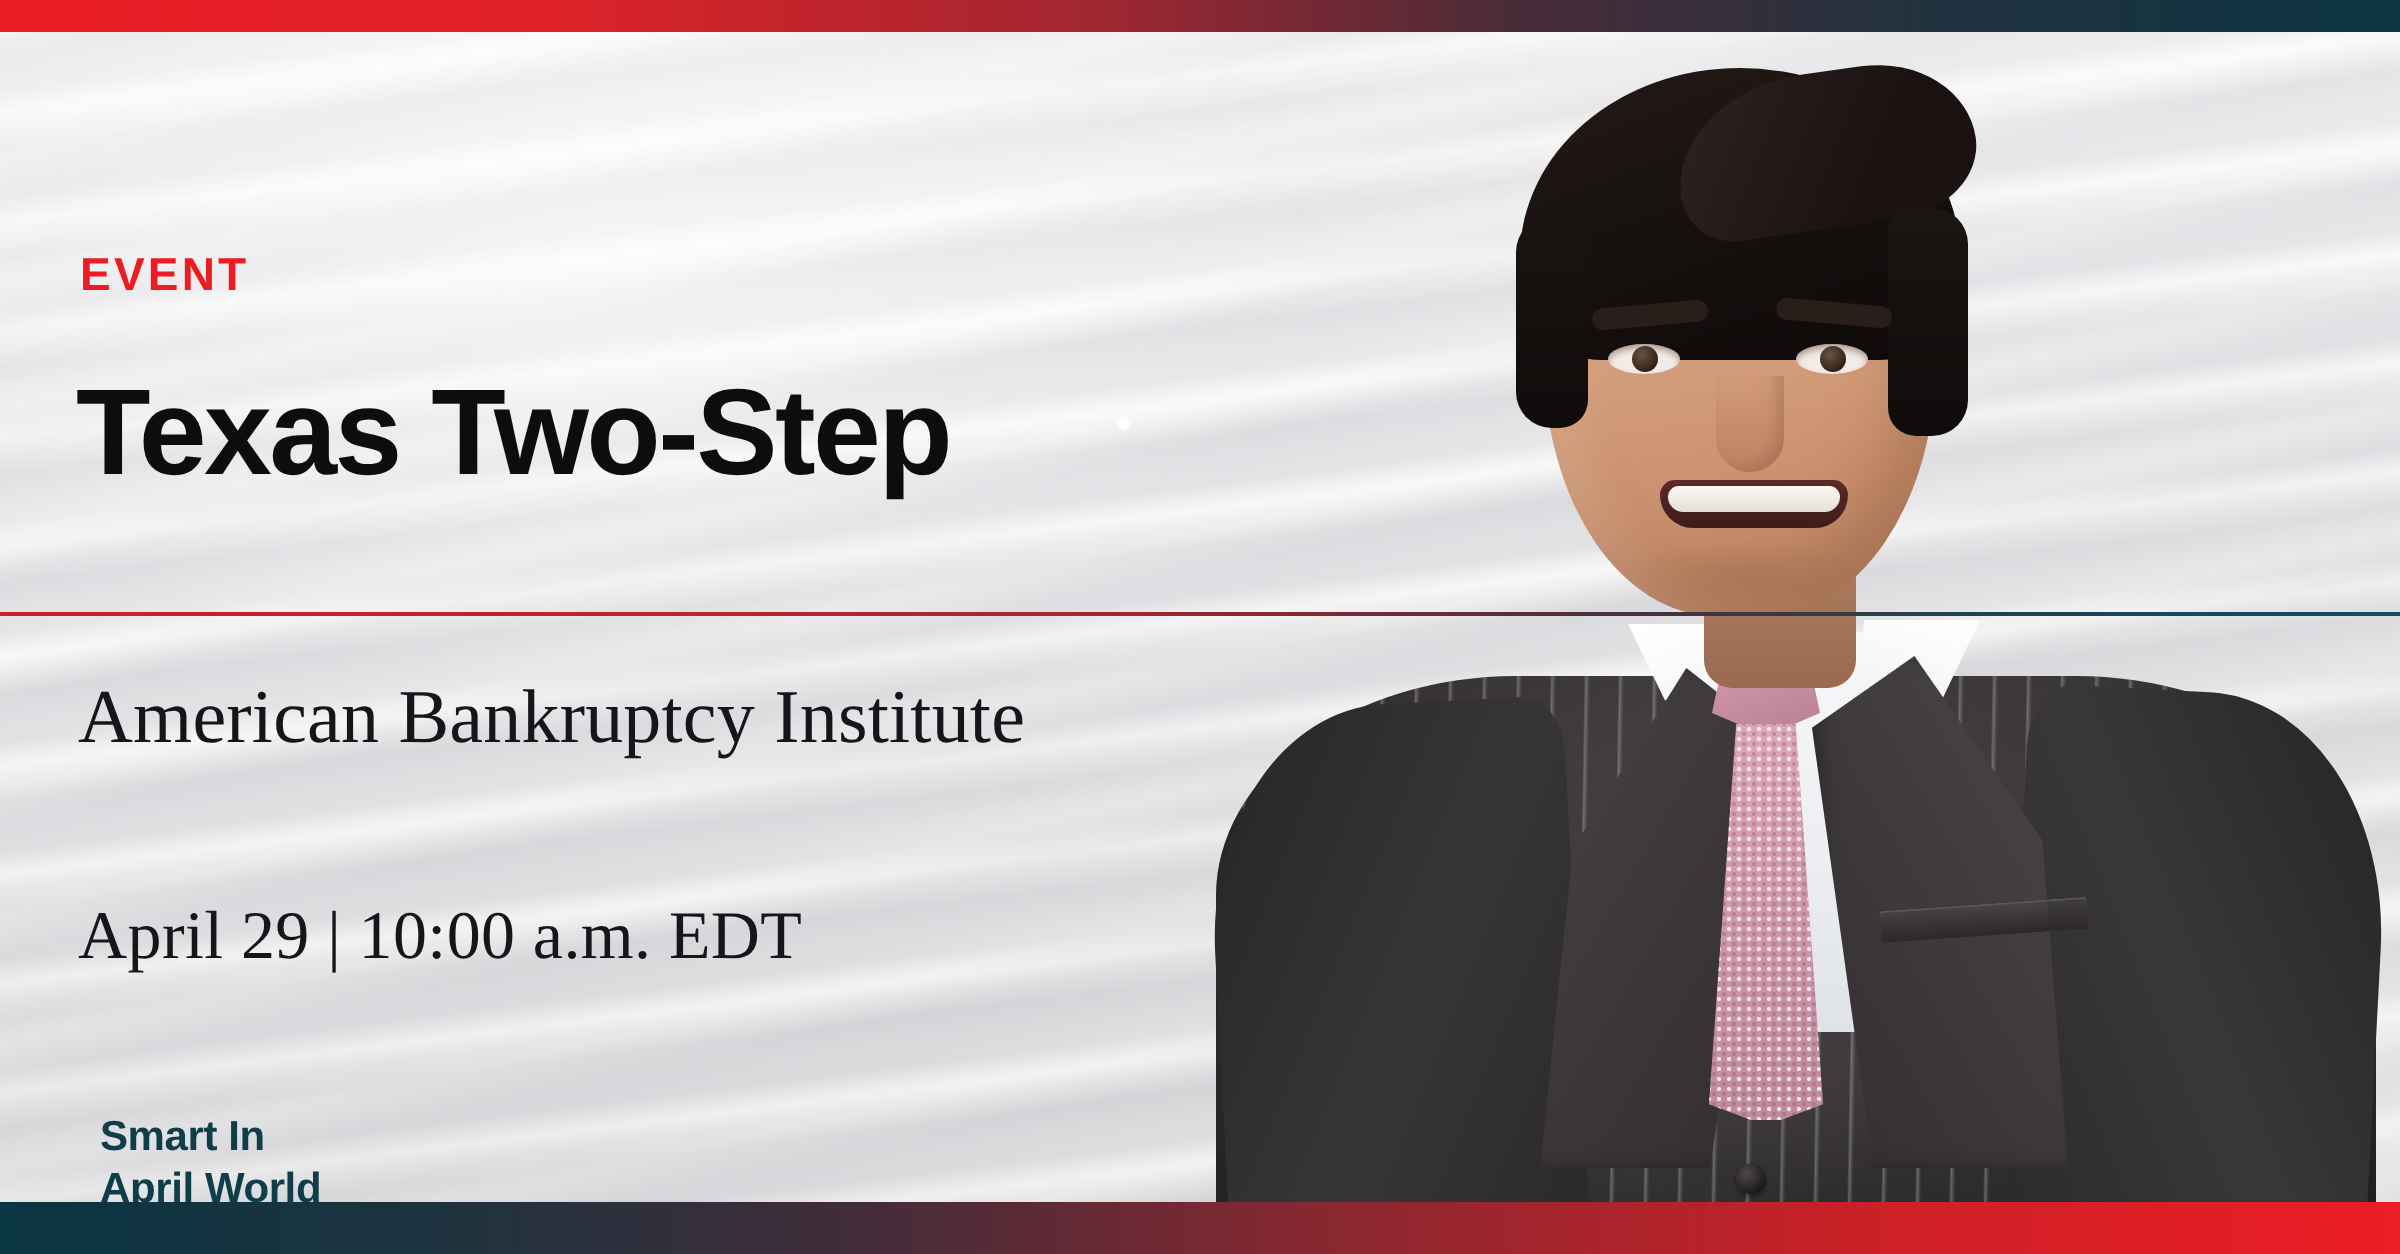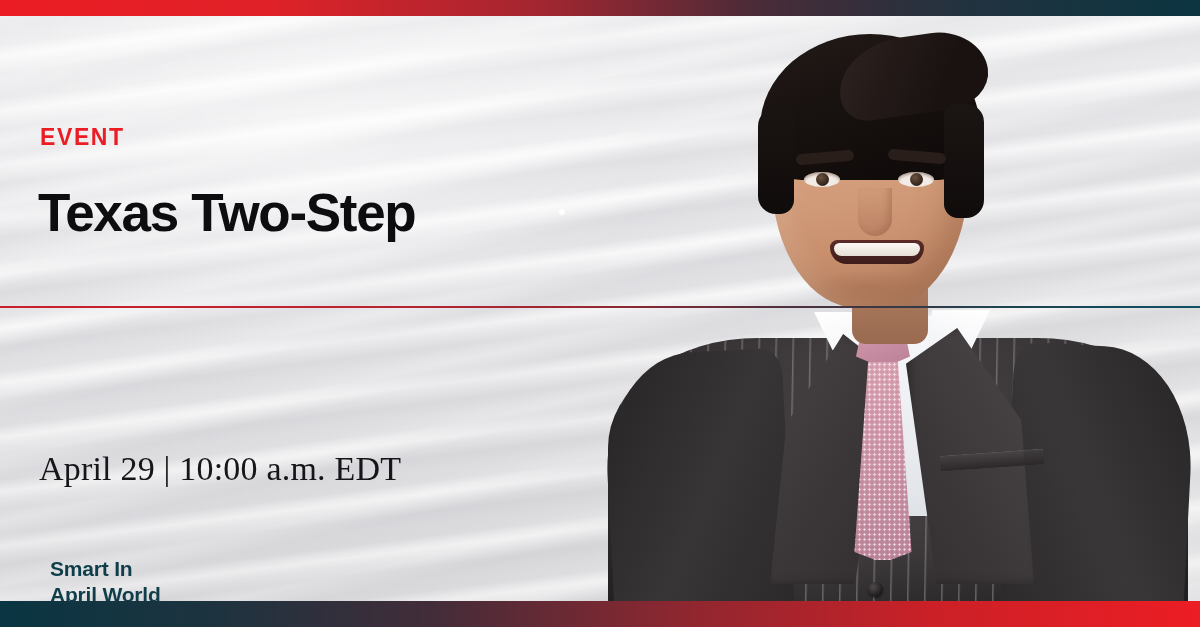--- a/index.html
+++ b/index.html
@@ -85,21 +85,21 @@
   .copy { position:absolute; left:38px; top:16px; width:640px; height:491px; z-index:25; }
 
   .eyebrow {
     position:absolute; left:2px; top:110px;
     font-size:23px; font-weight:bold; letter-spacing:1.6px;
     color:#ec1c24; line-height:1;
   }
 
   .title {
     position:absolute; left:0px; top:168px; width:620px;
-    font-size:53px; font-weight:bold; letter-spacing:-1.3px;
+    font-size:61px; font-weight:bold; letter-spacing:-1.3px;
     line-height:1.08; color:#0d0d0f;
   }
   .title .t-line { display:block; }
 
   .subtitle {
     position:absolute; left:1px; top:320px; width:620px;
     font-family:"Liberation Serif", serif;
     font-size:38px; font-weight:normal; line-height:1.22;
     color:#16161a; letter-spacing:0.1px;
   }
@@ -363,20 +363,21 @@
 
   <div class="copy">
 
     <div class="eyebrow">EVENT</div>
 
     <div class="title">
       <span class="t-line">Texas Two-Step</span>
     </div>
 
     <div class="subtitle">
+      <span class="s-line">American Bankruptcy Institute</span>
     </div>
 
     <div class="datetime">April 29 | 10:00 a.m. EDT</div>
 
     <div class="tagline">
       <span class="g-line">Smart In</span>
       <span class="g-line">April World</span>
     </div>
 
   </div>

